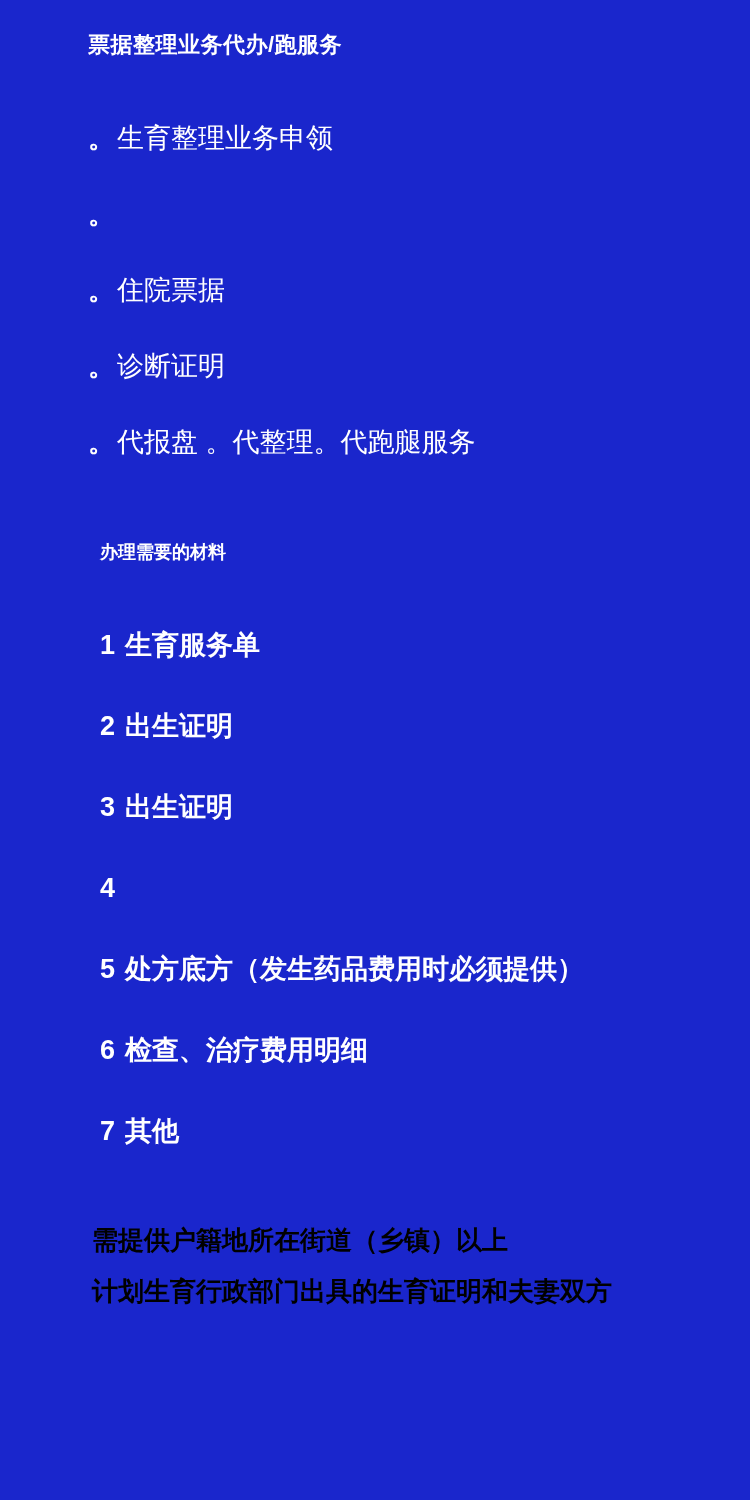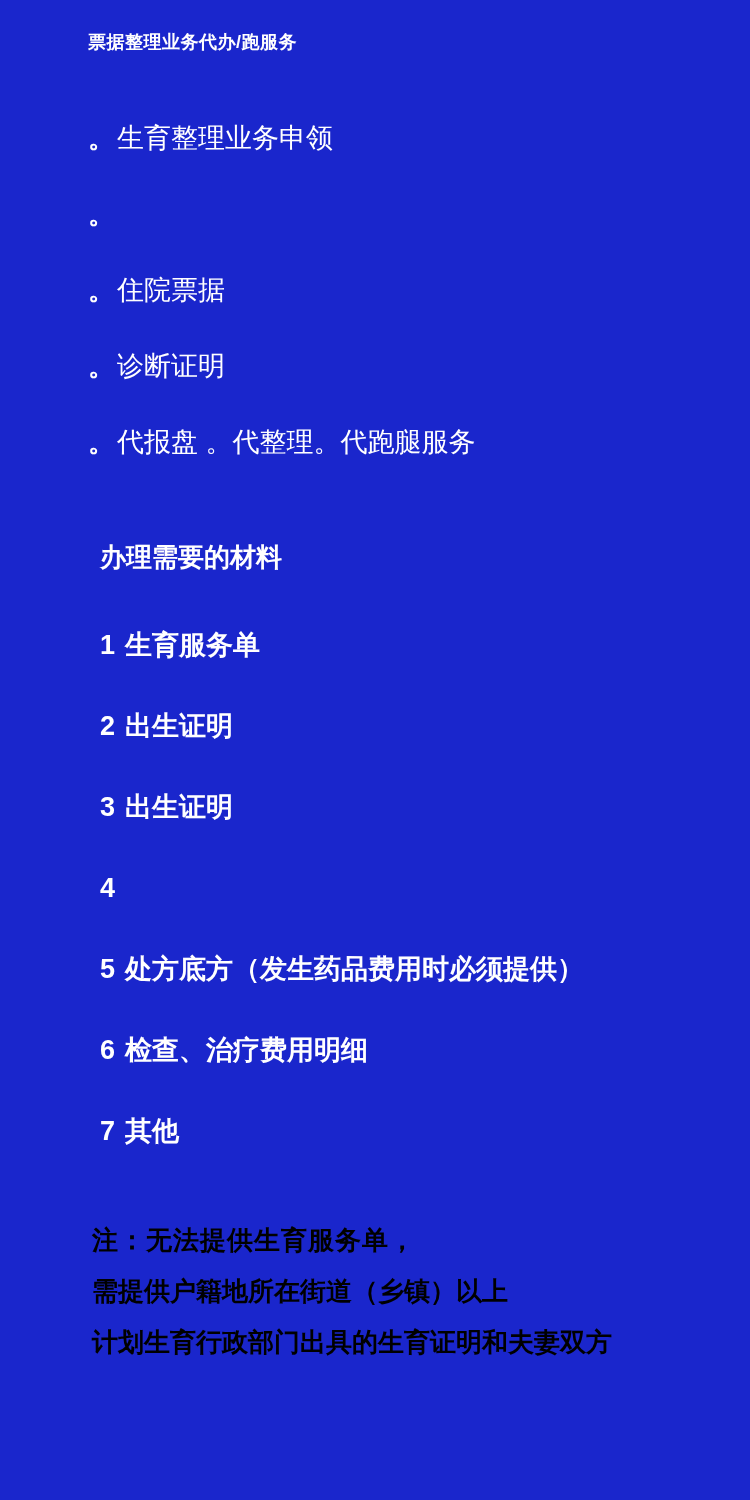--- a/index.html
+++ b/index.html
@@ -17,21 +17,21 @@
     position: relative;
     width: 750px;
     height: 1500px;
     box-sizing: border-box;
     background: #1a26cc;
   }
   .title {
     position: absolute;
     left: 88px;
     top: 30px;
-    font-size: 18px;
+    font-size: 22px;
     font-weight: bold;
     color: #ffffff;
     letter-spacing: 0.5px;
     white-space: nowrap;
   }
   .bullet-list {
     position: absolute;
     left: 88px;
     top: 100px;
     width: 640px;
@@ -54,21 +54,21 @@
   }
   .bullet-text {
     font-size: 27px;
     font-weight: normal;
     color: #ffffff;
   }
   .materials-title {
     position: absolute;
     left: 100px;
     top: 540px;
-    font-size: 26px;
+    font-size: 18px;
     font-weight: bold;
     color: #ffffff;
     white-space: nowrap;
   }
   .materials-list {
     position: absolute;
     left: 100px;
     top: 605px;
     width: 640px;
   }
@@ -158,18 +158,17 @@
       <span class="material-num">6</span>
       <span>检查、治疗费用明细</span>
     </div>
     <div class="material-item">
       <span class="material-num">7</span>
       <span>其他</span>
     </div>
   </div>
 
   <div class="note">
-    <div class="note-line first">注：无法提供生育服务单，</div>
     <div class="note-line">需提供户籍地所在街道（乡镇）以上</div>
     <div class="note-line">计划生育行政部门出具的生育证明和夫妻双方</div>
   </div>
 
 </div>
 
 </body></html>

